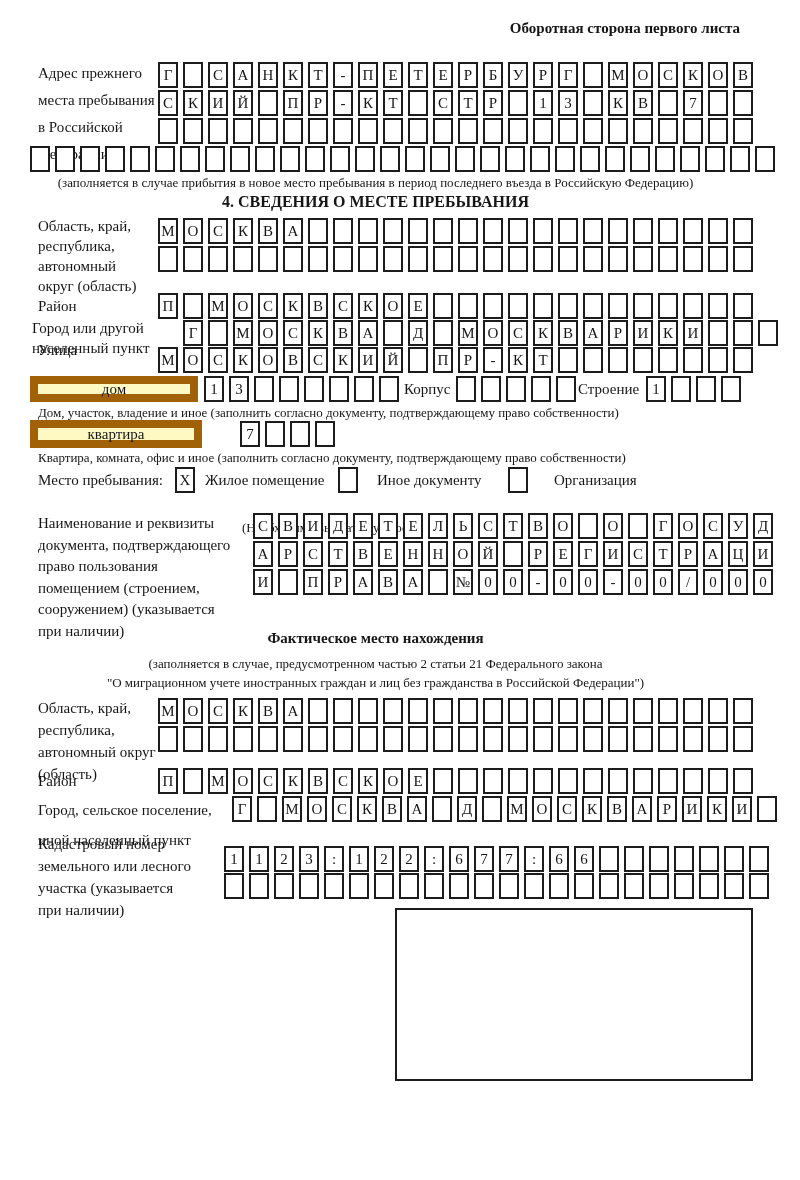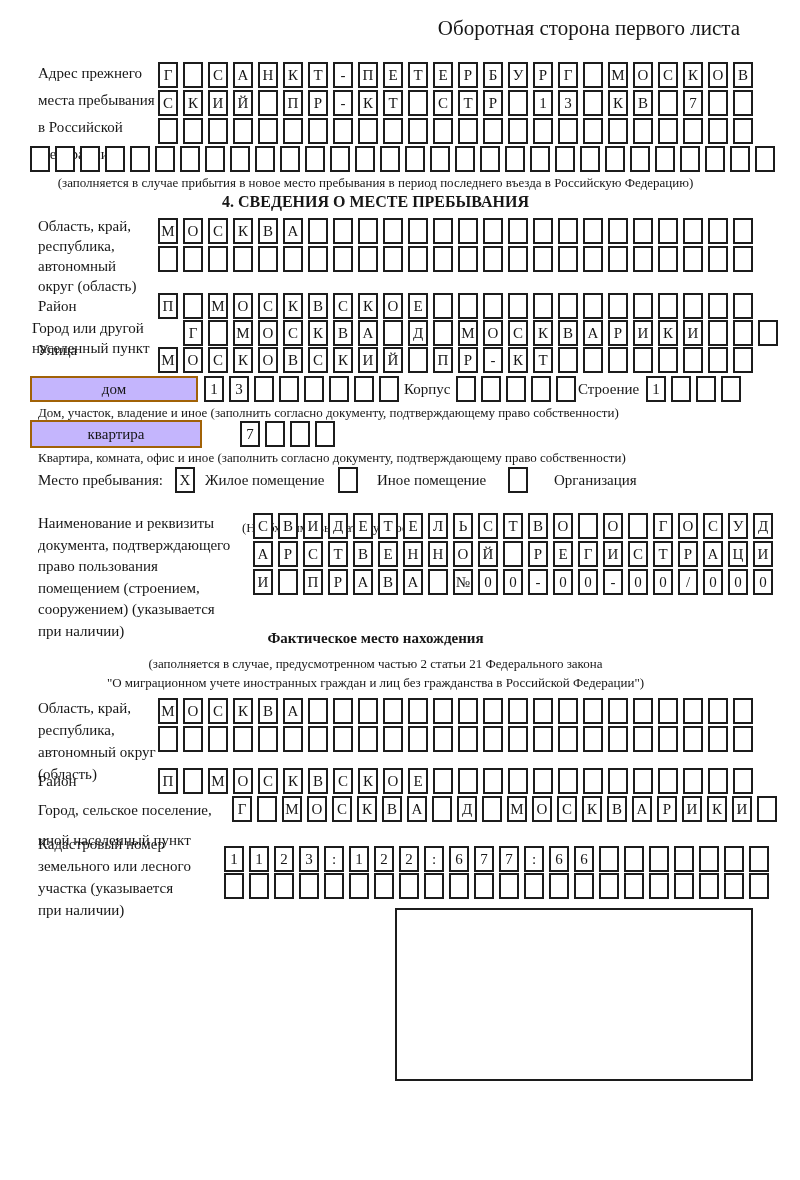--- a/index.html
+++ b/index.html
@@ -4,36 +4,36 @@
 <style>
   html,body{margin:0;padding:0;background:#fff;}
   .page{position:relative;width:800px;height:1180px;background:#ffffff;
         font-family:"Liberation Serif","DejaVu Serif",serif;color:#161616;overflow:hidden;}
   .lbl{position:absolute;font-size:15px;line-height:20px;white-space:nowrap;}
   .lbl-wide{line-height:27px;}
   .cellrow{position:absolute;display:flex;gap:5px;}
   .cell{flex:0 0 auto;width:20px;height:26px;border:2px solid #1c1c1c;box-sizing:border-box;
         display:flex;align-items:center;justify-content:center;
         font-size:15px;line-height:1;background:#fff;}
-  .bigbox{position:absolute;height:26px;border:2px solid #a16207;box-sizing:border-box;
-        display:flex;align-items:center;justify-content:center;font-size:15px;background:#c4b5fd;}
+  .bigbox{position:absolute;height:26px;border:8px solid #a16207;box-sizing:border-box;
+        display:flex;align-items:center;justify-content:center;font-size:15px;background:#fef9c3;}
   .caption{position:absolute;font-size:13px;white-space:nowrap;}
   .centered{left:0;width:751px;text-align:center;white-space:nowrap;}
   .title{position:absolute;font-weight:bold;font-size:16px;}
   .checkbox{position:absolute;width:20px;height:26px;border:2px solid #1c1c1c;box-sizing:border-box;
         display:flex;align-items:center;justify-content:center;font-size:15px;}
   .stampbox{position:absolute;border:2px solid #1c1c1c;box-sizing:border-box;background:#fff;}
   .stampnote{position:absolute;font-size:13.5px;line-height:19px;text-align:center;}
 </style>
 </head>
 <body>
 
 <div class="page">
 
-  <div class="lbl" style="top:18px;right:60px;font-size:21px;">Оборотная сторона первого листа</div>
+  <div class="lbl" style="top:18px;right:60px;font-size:15px;font-weight:bold;">Оборотная сторона первого листа</div>
 
   <div class="lbl lbl-wide" style="left:38px;top:60px;">Адрес прежнего<br>места пребывания<br>в Российской<br>Федерации</div>
   <div class="cellrow" style="left:158px;top:62px;">
       <span class="cell">Г</span>
       <span class="cell"></span>
       <span class="cell">С</span>
       <span class="cell">А</span>
       <span class="cell">Н</span>
       <span class="cell">К</span>
       <span class="cell">Т</span>
@@ -315,21 +315,21 @@
       <span class="cell"></span>
       <span class="cell"></span>
       <span class="cell"></span>
     </div>
   <div class="caption" style="left:38px;top:450px;">Квартира, комната, офис и иное (заполнить согласно документу, подтверждающему право собственности)</div>
 
   <div class="lbl" style="left:38px;top:470px;">Место пребывания:</div>
   <div class="checkbox" style="left:175px;top:467px;">X</div>
   <div class="lbl" style="left:205px;top:470px;">Жилое помещение</div>
   <div class="checkbox" style="left:338px;top:467px;"></div>
-  <div class="lbl" style="left:377px;top:470px;">Иное помещение</div>
+  <div class="lbl" style="left:377px;top:470px;">Иное документу</div>
   <div class="checkbox" style="left:508px;top:467px;"></div>
   <div class="lbl" style="left:554px;top:470px;">Организация</div>
   <div class="caption" style="left:242px;top:520px;">(Необходимо выбрать нужное)</div>
 
   <div class="lbl" style="left:38px;top:513px;line-height:21.5px;">Наименование и реквизиты<br>документа, подтверждающего<br>право пользования<br>помещением (строением,<br>сооружением) (указывается<br>при наличии)</div>
   <div class="cellrow" style="left:253px;top:513px;">
       <span class="cell">С</span>
       <span class="cell">В</span>
       <span class="cell">И</span>
       <span class="cell">Д</span>

